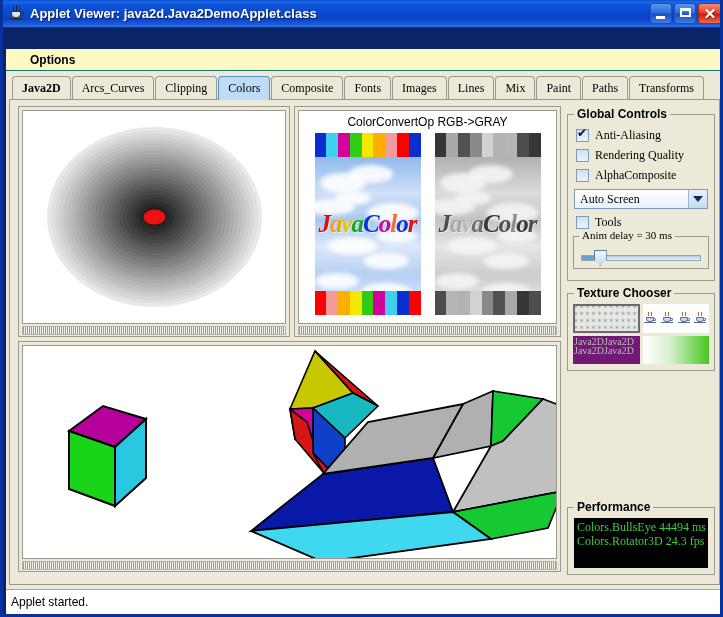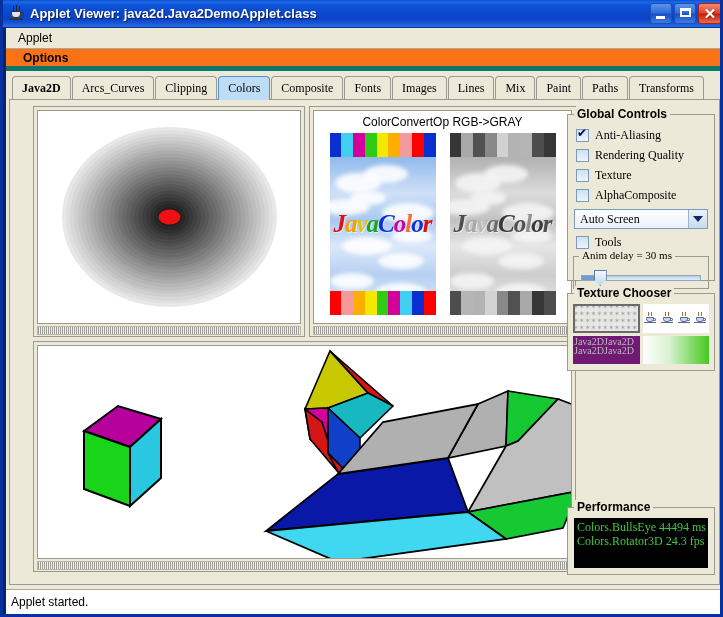--- a/index.html
+++ b/index.html
@@ -88,23 +88,23 @@
 
   
   #applet {
     position: absolute; left: 3px; top: 49px; width: 717px; height: 540px;
     background: #ece9d8;
   }
 
   
   #optionsbar {
     position: absolute; left: 0; top: 0; width: 717px; height: 22px;
-    background: #f97316;
-    border-bottom: 5px solid #0f766e;
-    display: flex; align-items: center; padding-left: 17px;
+    background: #fef9c3;
+    border-bottom: 1px solid #0f766e;
+    display: flex; align-items: center; padding-left: 24px;
   }
   #optionsbar .mi { font-size: 12px; font-weight: bold; color: #000; }
 
   
   #tabstrip {
     position: absolute; left: 0; top: 22px; width: 717px; height: 29px;
     background: #ece9d8;
     display: flex; align-items: flex-end; padding-left: 6px;
   }
   .tab {
@@ -129,21 +129,21 @@
 
   
   #tabpanel {
     position: absolute; left: 3px; top: 50px; width: 711px; height: 486px;
     background: #ece9d8;
     border: 1px solid #9a9a8e;
   }
 
   
   #demo-col {
-    position: absolute; left: 23px; top: 6px; width: 543px; height: 466px;
+    position: absolute; left: 8px; top: 6px; width: 543px; height: 466px;
   }
   .demo-pane {
     position: absolute;
     background: #ece9d8;
     border: 1px solid #9a9a8e;
   }
   .demo-canvas {
     position: absolute; left: 3px; top: 3px; right: 3px; bottom: 12px;
     background: #ffffff;
     border: 1px solid #9a9a8e;
@@ -418,23 +418,20 @@
         </div>
       <div class="winbtn max">
           <span class="glyph"></span>
         </div>
       <div class="winbtn close">
           <span class="glyph">✕</span>
         </div>
     </div>
   </div>
 
-  <div id="menubar">
-    <div class="mi">Applet</div>
-  </div>
 
   <div id="applet">
 
     <div id="optionsbar">
       <div class="mi">Options</div>
     </div>
 
     <div id="tabstrip">
         <div class="tab bold">
           <span>Java2D</span>
@@ -629,24 +626,20 @@
               <div class="cbrow">
                 <span class="cbox checked"></span>
                 <span>Anti-Aliasing</span>
               </div>
               <div class="cbrow">
                 <span class="cbox"></span>
                 <span>Rendering Quality</span>
               </div>
               <div class="cbrow">
                 <span class="cbox"></span>
-                <span>Texture</span>
-              </div>
-              <div class="cbrow">
-                <span class="cbox"></span>
                 <span>AlphaComposite</span>
               </div>
             </div>
 
           <div class="combo">
             <div class="val">Auto Screen</div>
             <div class="arrowbtn">
                 <span class="tri-down"></span>
               </div>
           </div>

